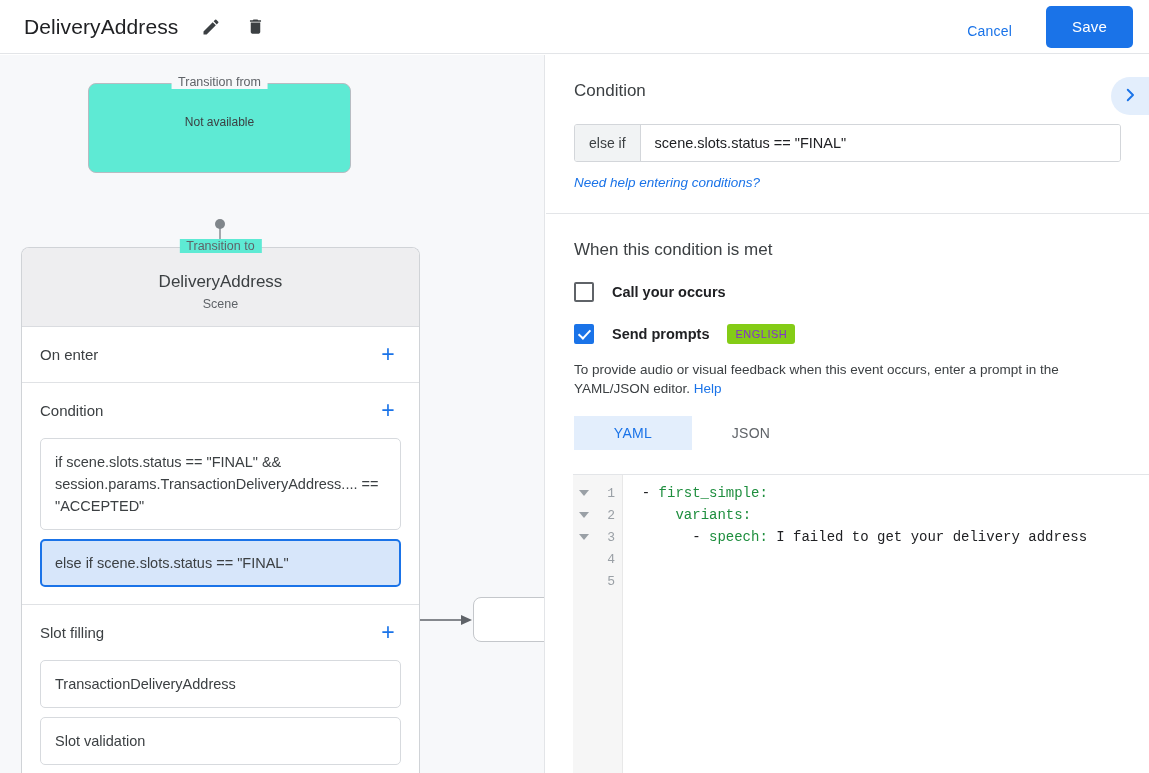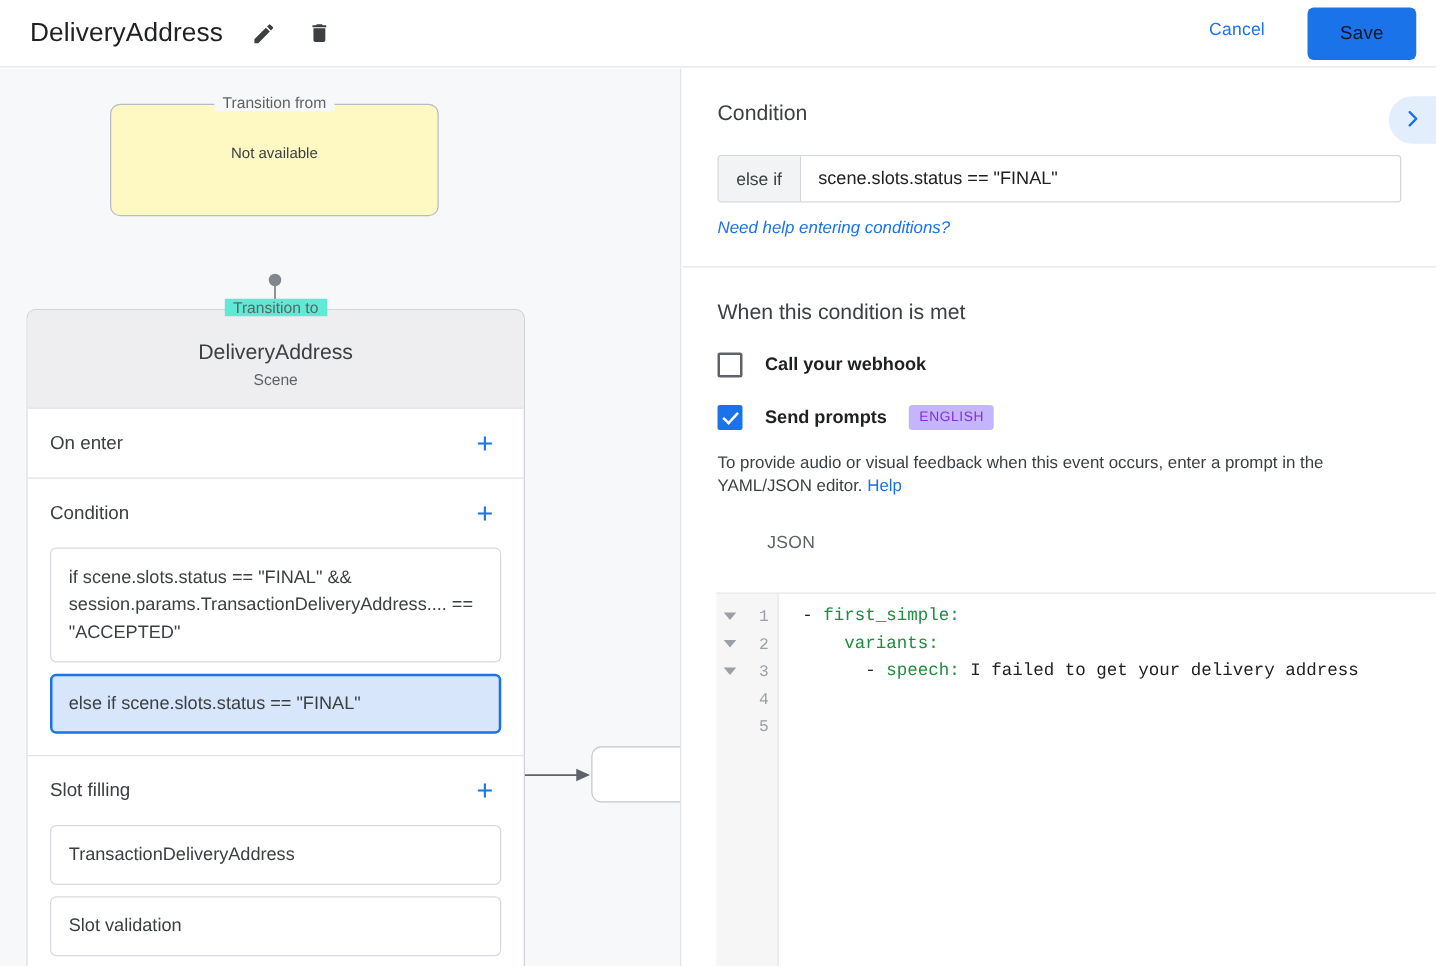--- a/index.html
+++ b/index.html
@@ -35,53 +35,53 @@
     border: none; background: transparent; cursor: pointer;
     border-radius: 50%;
     padding: 0;
   }
   .icon-btn svg { display: block; }
   #pencil-wrap { margin-left: 16px; }
   #trash-wrap { margin-left: 10px; }
 
   .topbar-right {
     margin-left: auto;
-    display: flex; align-items: flex-start;
+    display: flex; align-items: flex-end;
     padding-right: 16px;
   }
   .btn-cancel {
     background: transparent; border: none;
     color: #1a73e8; font-size: 14px; font-weight: 500;
     font-family: "Liberation Sans", sans-serif;
     padding: 9px 16px; border-radius: 4px; cursor: pointer;
     letter-spacing: 0.2px;
   }
   .btn-save {
     background: #1a73e8; border: none;
-    color: #0f172a; font-size: 15px; font-weight: 500;
+    color: #ffffff; font-size: 15px; font-weight: 500;
     font-family: "Liberation Sans", sans-serif;
     padding: 0 26px; height: 42px; margin-left: 18px;
     border-radius: 5px; cursor: pointer;
     letter-spacing: 0.2px;
   }
 
   
   .left-panel {
     position: absolute; left: 0; top: 55px;
     width: 545px; height: 718px;
     background: #f7f8fa;
     border-right: 1px solid #e3e5e8;
     overflow: hidden;
   }
 
   
   .node-from {
     position: absolute; left: 88px; top: 28px;
     width: 263px; height: 90px;
-    background: #fef9c3;
+    background: #5eead4;
     border: 1px solid #b7bcc2;
     border-radius: 8px;
   }
   .node-legend {
     position: absolute; top: -9px; left: 50%;
     transform: translateX(-50%);
     background: #f7f8fa;
     padding: 0 7px;
     font-size: 12.5px; color: #5f6368;
     white-space: nowrap;
@@ -247,21 +247,21 @@
     border-width: 0 2.2px 2.2px 0;
     transform: rotate(43deg);
   }
   .check-label {
     margin-left: 18px;
     font-size: 14.5px; font-weight: bold;
     color: #202124;
   }
   .lang-badge {
     margin-left: 18px;
-    background: #c4b5fd;
+    background: #84cc16;
     color: #8430ce;
     font-size: 11px;
     letter-spacing: 0.5px;
     padding: 4px 8px;
     border-radius: 3px;
   }
   .helper-text {
     margin-top: 16px;
     font-size: 13.5px; color: #3c4043;
     line-height: 19px;
@@ -437,35 +437,36 @@
     </div>
   </div>
 
   <div class="rp-divider"></div>
 
   <div class="rp-section">
     <div class="met-title">When this condition is met</div>
 
     <div class="check-row">
       <div class="cb"></div>
-      <div class="check-label">Call your webhook</div>
+      <div class="check-label">Call your occurs</div>
     </div>
 
     <div class="check-row">
       <div class="cb checked"></div>
       <div class="check-label">Send prompts</div>
       <div class="lang-badge">ENGLISH</div>
     </div>
 
     <div class="helper-text">
       <span>To provide audio or visual feedback when this event occurs, enter a prompt in the YAML/JSON editor.</span>
       <a class="link">Help</a>
     </div>
 
     <div class="tabs">
+      <button class="tab active">YAML</button>
       <button class="tab">JSON</button>
     </div>
   </div>
 </div>
 
 <div class="editor">
   <div class="gutter">
     <div class="gline">
       <span class="fold"></span>
       <span>1</span>

